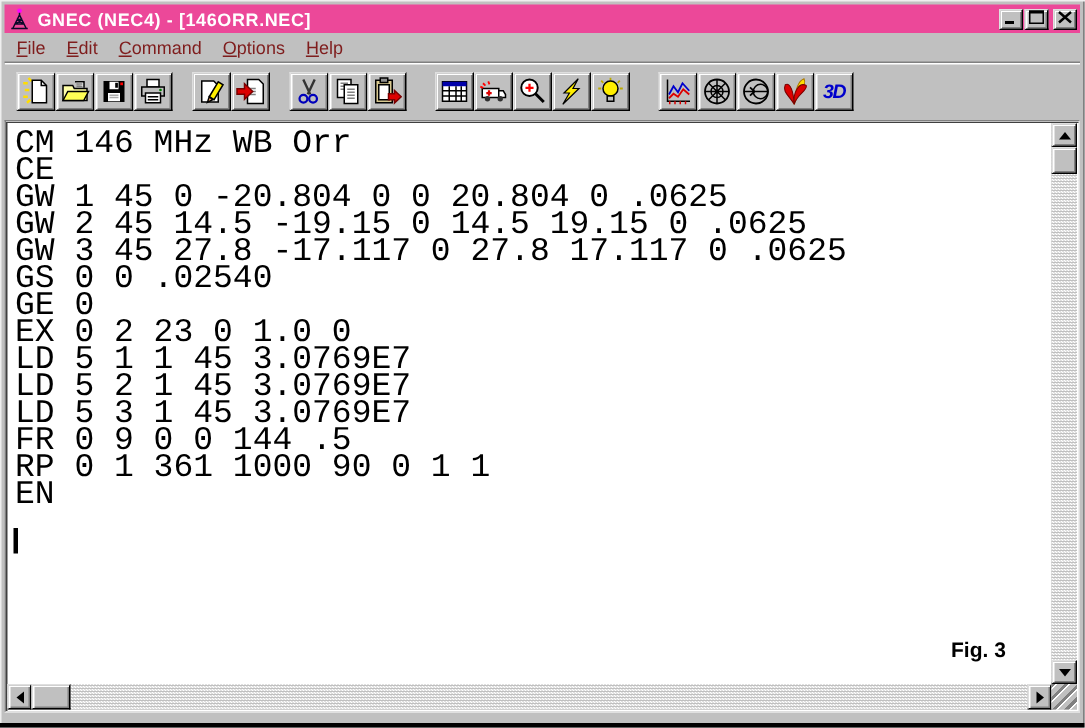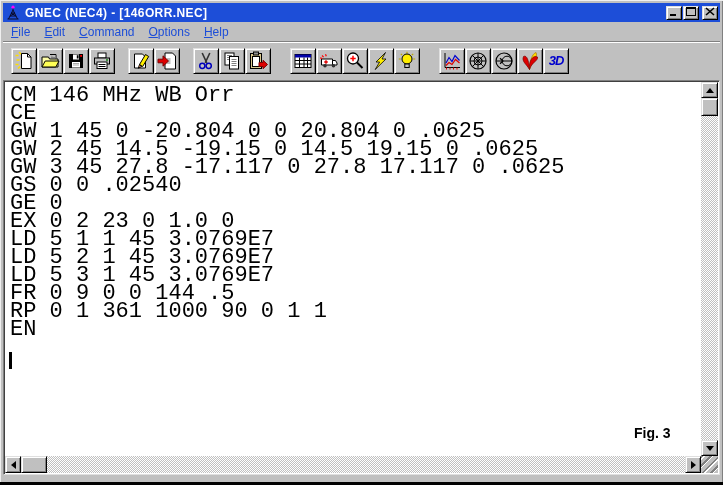--- a/index.html
+++ b/index.html
@@ -5,31 +5,31 @@
   html,body{margin:0;padding:0;width:723px;height:485px;overflow:hidden;
     font-family:"Liberation Sans",sans-serif;background:#c0c0c0;}
   *{box-sizing:border-box;}
 
   #app{position:absolute;inset:0;background:#c0c0c0;
     box-shadow:inset 1px 1px 0 #efefef, inset -1px 0 0 #808080;
     border-bottom:3px solid #000;}
 
   
   .titlebar{position:absolute;left:3px;right:3px;top:3px;height:19px;
-    background:#1d4ed8;display:flex;align-items:center;padding:0 2px;gap:4px;}
+    background:#ec4899;display:flex;align-items:center;padding:0 2px;gap:4px;}
   .app-icon{width:16px;height:16px;flex:0 0 auto;display:flex;align-items:center;}
   .title-text{color:#fff;font-size:12px;font-weight:bold;letter-spacing:.4px;
     white-space:nowrap;flex:1 1 auto;}
   .win-controls{display:flex;gap:1px;align-items:center;}
   .win-btn{width:16px;height:14px;padding:0;display:flex;align-items:center;justify-content:center;}
   .win-btn.close-gap{margin-left:2px;}
 
   
   .menubar{position:absolute;left:3px;right:3px;top:23px;height:18px;
-    display:flex;align-items:center;padding-left:1px;font-size:12px;color:#1d4ed8;}
+    display:flex;align-items:center;padding-left:1px;font-size:12px;color:#7f1d1d;}
   .menu-item{padding:1px 7px;cursor:default;white-space:nowrap;}
   .menu-item u{text-decoration:underline;}
 
   
   .toolbar{position:absolute;left:3px;right:3px;top:41px;height:38px;
     border-top:1px solid #808080;box-shadow:inset 0 1px 0 #fff;
     display:flex;align-items:center;padding-left:8px;}
   .tb-group{display:flex;}
   .tb-group + .tb-group{margin-left:13px;}
   .tb-group.big-gap{margin-left:19px;}

